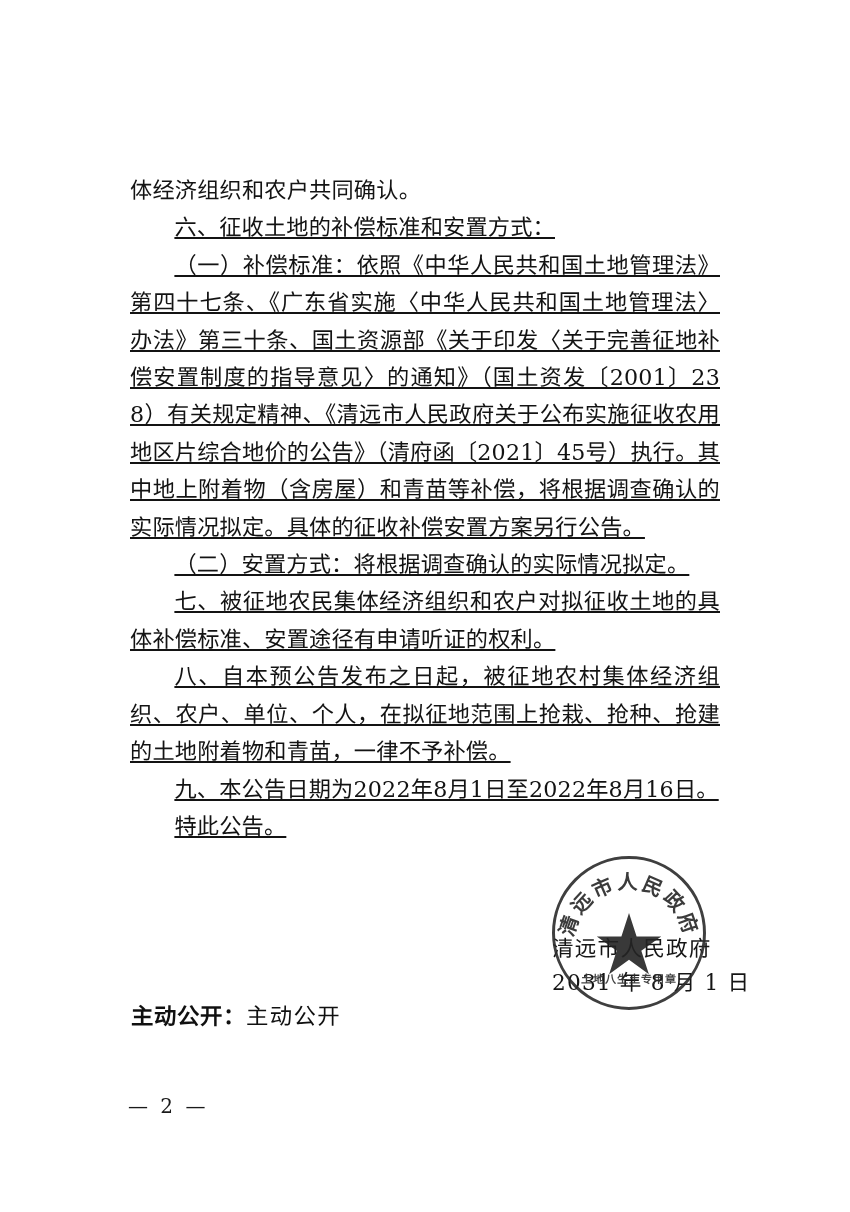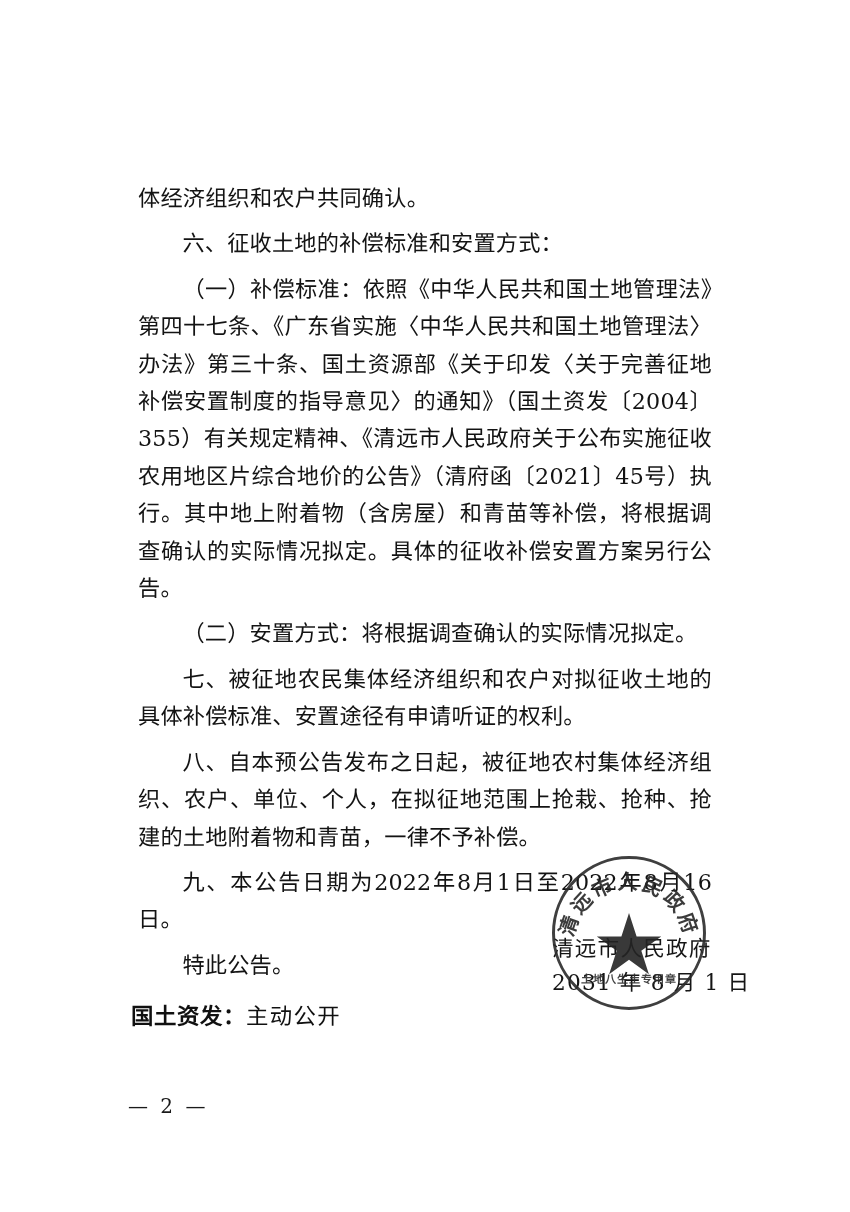--- a/index.html
+++ b/index.html
@@ -31,26 +31,27 @@
     top: 172px;
     width: 590px;
   }
 
   .para {
     font-size: 22.2px;
     line-height: 37.4px;
     letter-spacing: 0.2px;
     text-align: justify;
     text-justify: inter-ideograph;
-    margin: 8px;
+    margin: 0;
     color: #131313;
     word-break: break-all;
   }
   .para.indent {
     text-indent: 2em;
+    text-decoration: underline;
   }
   .para.cont {
     text-indent: 0;
   }
 
   
   .sign-block {
     position: absolute;
     left: 500px;
     top: 932px;
@@ -135,21 +136,21 @@
   }
 </style>
 </head>
 <body>
 
 <div class="page">
 
   <div class="doc-body">
     <p class="para cont">体经济组织和农户共同确认。</p>
     <p class="para indent">六、征收土地的补偿标准和安置方式：</p>
-    <p class="para indent">（一）补偿标准：依照《中华人民共和国土地管理法》第四十七条、《广东省实施〈中华人民共和国土地管理法〉办法》第三十条、国土资源部《关于印发〈关于完善征地补偿安置制度的指导意见〉的通知》（国土资发〔2004〕355）有关规定精神、《清远市人民政府关于公布实施征收农用地区片综合地价的公告》（清府函〔2021〕45号）执行。其中地上附着物（含房屋）和青苗等补偿，将根据调查确认的实际情况拟定。具体的征收补偿安置方案另行公告。</p>
+    <p class="para indent">（一）补偿标准：依照《中华人民共和国土地管理法》第四十七条、《广东省实施〈中华人民共和国土地管理法〉办法》第三十条、国土资源部《关于印发〈关于完善征地补偿安置制度的指导意见〉的通知》（国土资发〔2001〕238）有关规定精神、《清远市人民政府关于公布实施征收农用地区片综合地价的公告》（清府函〔2021〕45号）执行。其中地上附着物（含房屋）和青苗等补偿，将根据调查确认的实际情况拟定。具体的征收补偿安置方案另行公告。</p>
     <p class="para indent">（二）安置方式：将根据调查确认的实际情况拟定。</p>
     <p class="para indent">七、被征地农民集体经济组织和农户对拟征收土地的具体补偿标准、安置途径有申请听证的权利。</p>
     <p class="para indent">八、自本预公告发布之日起，被征地农村集体经济组织、农户、单位、个人，在拟征地范围上抢栽、抢种、抢建的土地附着物和青苗，一律不予补偿。</p>
     <p class="para indent">九、本公告日期为2022年8月1日至2022年8月16日。</p>
     <p class="para indent">特此公告。</p>
   </div>
 
   <div class="sign-block">
     <div class="sign-line">清远市人民政府</div>
     <div class="sign-line">2031 年 8 月 1 日</div>
@@ -162,18 +163,18 @@
       </defs>
       <text class="seal-arc-text">
         <textPath href="#sealArc" startOffset="50%" text-anchor="middle">清远市人民政府</textPath>
       </text>
       <polygon class="seal-star" points="74,54 81.6,77.4 106.2,77.4 86.3,91.8 93.9,115.2 74,100.8 54.1,115.2 61.7,91.8 41.8,77.4 66.4,77.4"></polygon>
       <text class="seal-bottom-text" x="74" y="124" text-anchor="middle">土地八生土专用章</text>
     </svg>
   </div>
 
   <div class="disclosure">
-    <span class="dl-label">国土资发：</span><span class="dl-value">主动公开</span>
+    <span class="dl-label">主动公开：</span><span class="dl-value">主动公开</span>
   </div>
 
   <div class="page-number">— 2 —</div>
 
 </div>
 
 </body></html>

